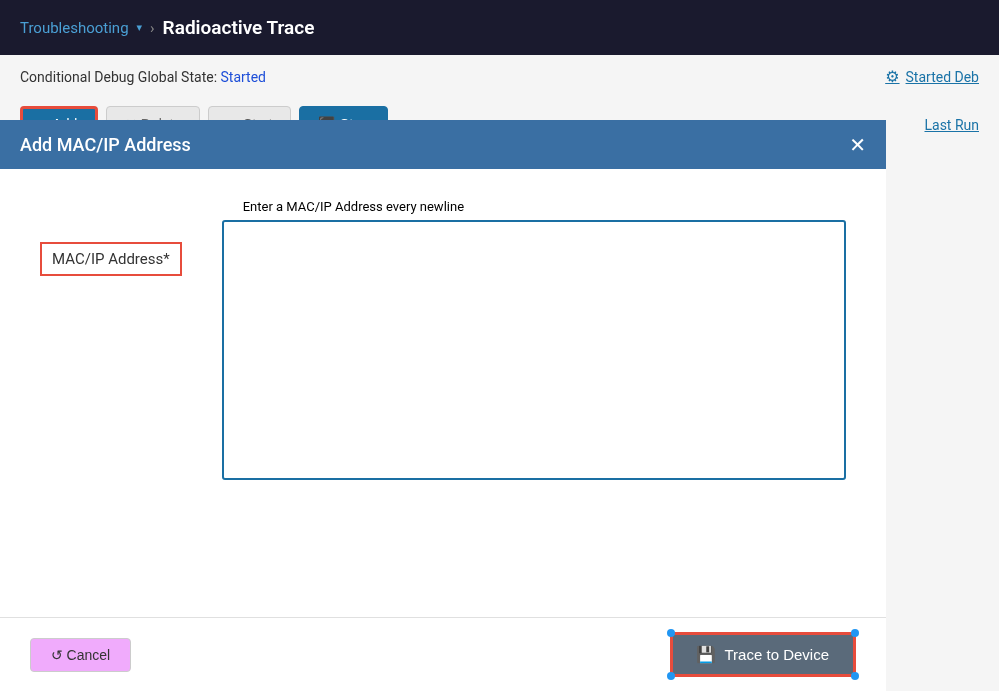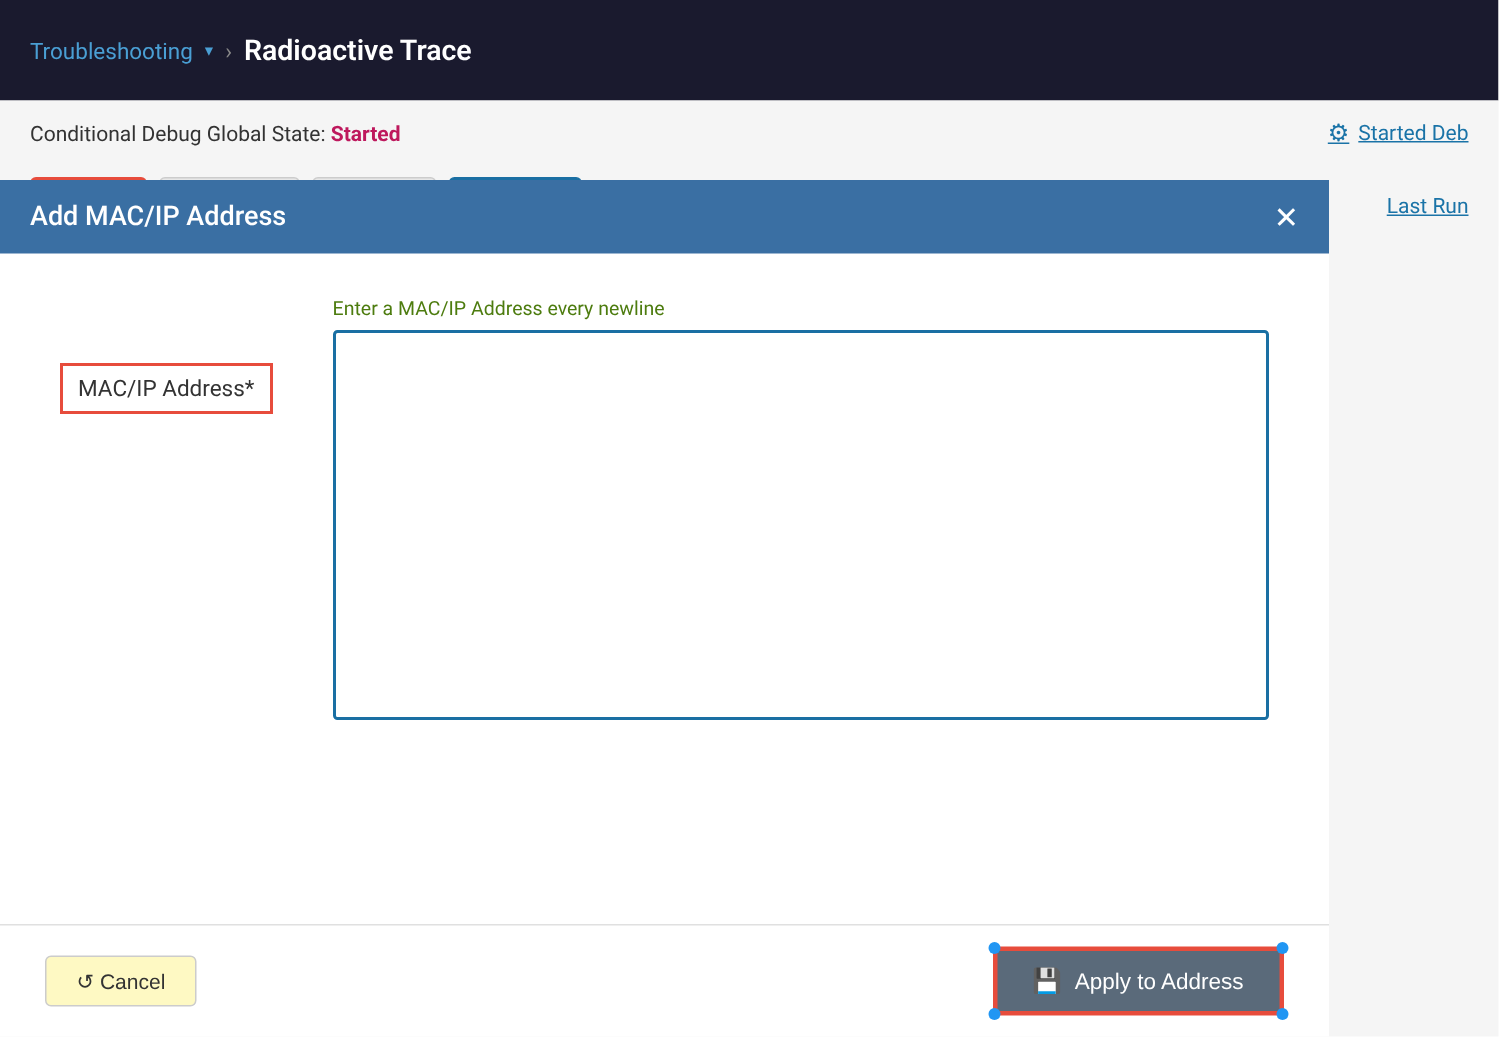--- a/index.html
+++ b/index.html
@@ -8,21 +8,21 @@
       background: #f5f5f5;
       width: 999px;
       height: 691px;
       overflow: hidden;
       position: relative;
     }
 
     
     .top-nav {
       background: #1a1a2e;
-      height: 67px;
+      height: 55px;
       display: flex;
       align-items: center;
       padding: 0 20px;
       gap: 8px;
     }
     .nav-link {
       color: #4a9fd4;
       font-size: 15px;
       cursor: pointer;
       text-decoration: none;
@@ -47,22 +47,22 @@
       padding: 12px 20px;
       display: flex;
       align-items: center;
       justify-content: space-between;
     }
     .debug-status {
       font-size: 14px;
       color: #333;
     }
     .status-started {
-      color: #be185d;
-      font-weight: 700;
+      color: #1d4ed8;
+      font-weight: 400;
       text-align: right;
     }
     .wireless-debug-btn {
       display: flex;
       align-items: center;
       gap: 6px;
       color: #1a73a7;
       font-size: 14px;
       cursor: pointer;
       text-decoration: underline;
@@ -178,21 +178,22 @@
       margin-top: 35px;
     }
     .field-input-container {
       flex: 1;
       display: flex;
       flex-direction: column;
       gap: 6px;
     }
     .field-hint {
       font-size: 13px;
-      color: #4d7c0f;
+      color: #000000;
+      margin-left: 21px;
     }
     .mac-textarea {
       width: 100%;
       height: 260px;
       border: 2px solid #1a6fa3;
       border-radius: 3px;
       padding: 10px;
       font-size: 14px;
       resize: none;
       outline: none;
@@ -201,21 +202,21 @@
     
     .modal-footer {
       padding: 14px 30px;
       display: flex;
       align-items: center;
       justify-content: space-between;
       border-top: 1px solid #e0e0e0;
       background: white;
     }
     .btn-cancel {
-      background: #fef9c3;
+      background: #f0abfc;
       color: #333;
       border: 1px solid #ccc;
       padding: 8px 20px;
       border-radius: 4px;
       font-size: 14px;
       cursor: pointer;
       display: inline-flex;
       align-items: center;
       gap: 6px;
       text-align: right;
@@ -303,16 +304,16 @@
   </div>
 
   <div class="modal-footer">
     <button class="btn-cancel">↺ Cancel</button>
     <button class="btn-apply">
       <span class="corner-dot tl"></span>
       <span class="corner-dot tr"></span>
       <span class="corner-dot bl"></span>
       <span class="corner-dot br"></span>
       <span class="floppy-icon">💾</span>
-      <span>Apply to Address</span>
+      <span>Trace to Device</span>
     </button>
   </div>
 </div>
 
 </body></html>

